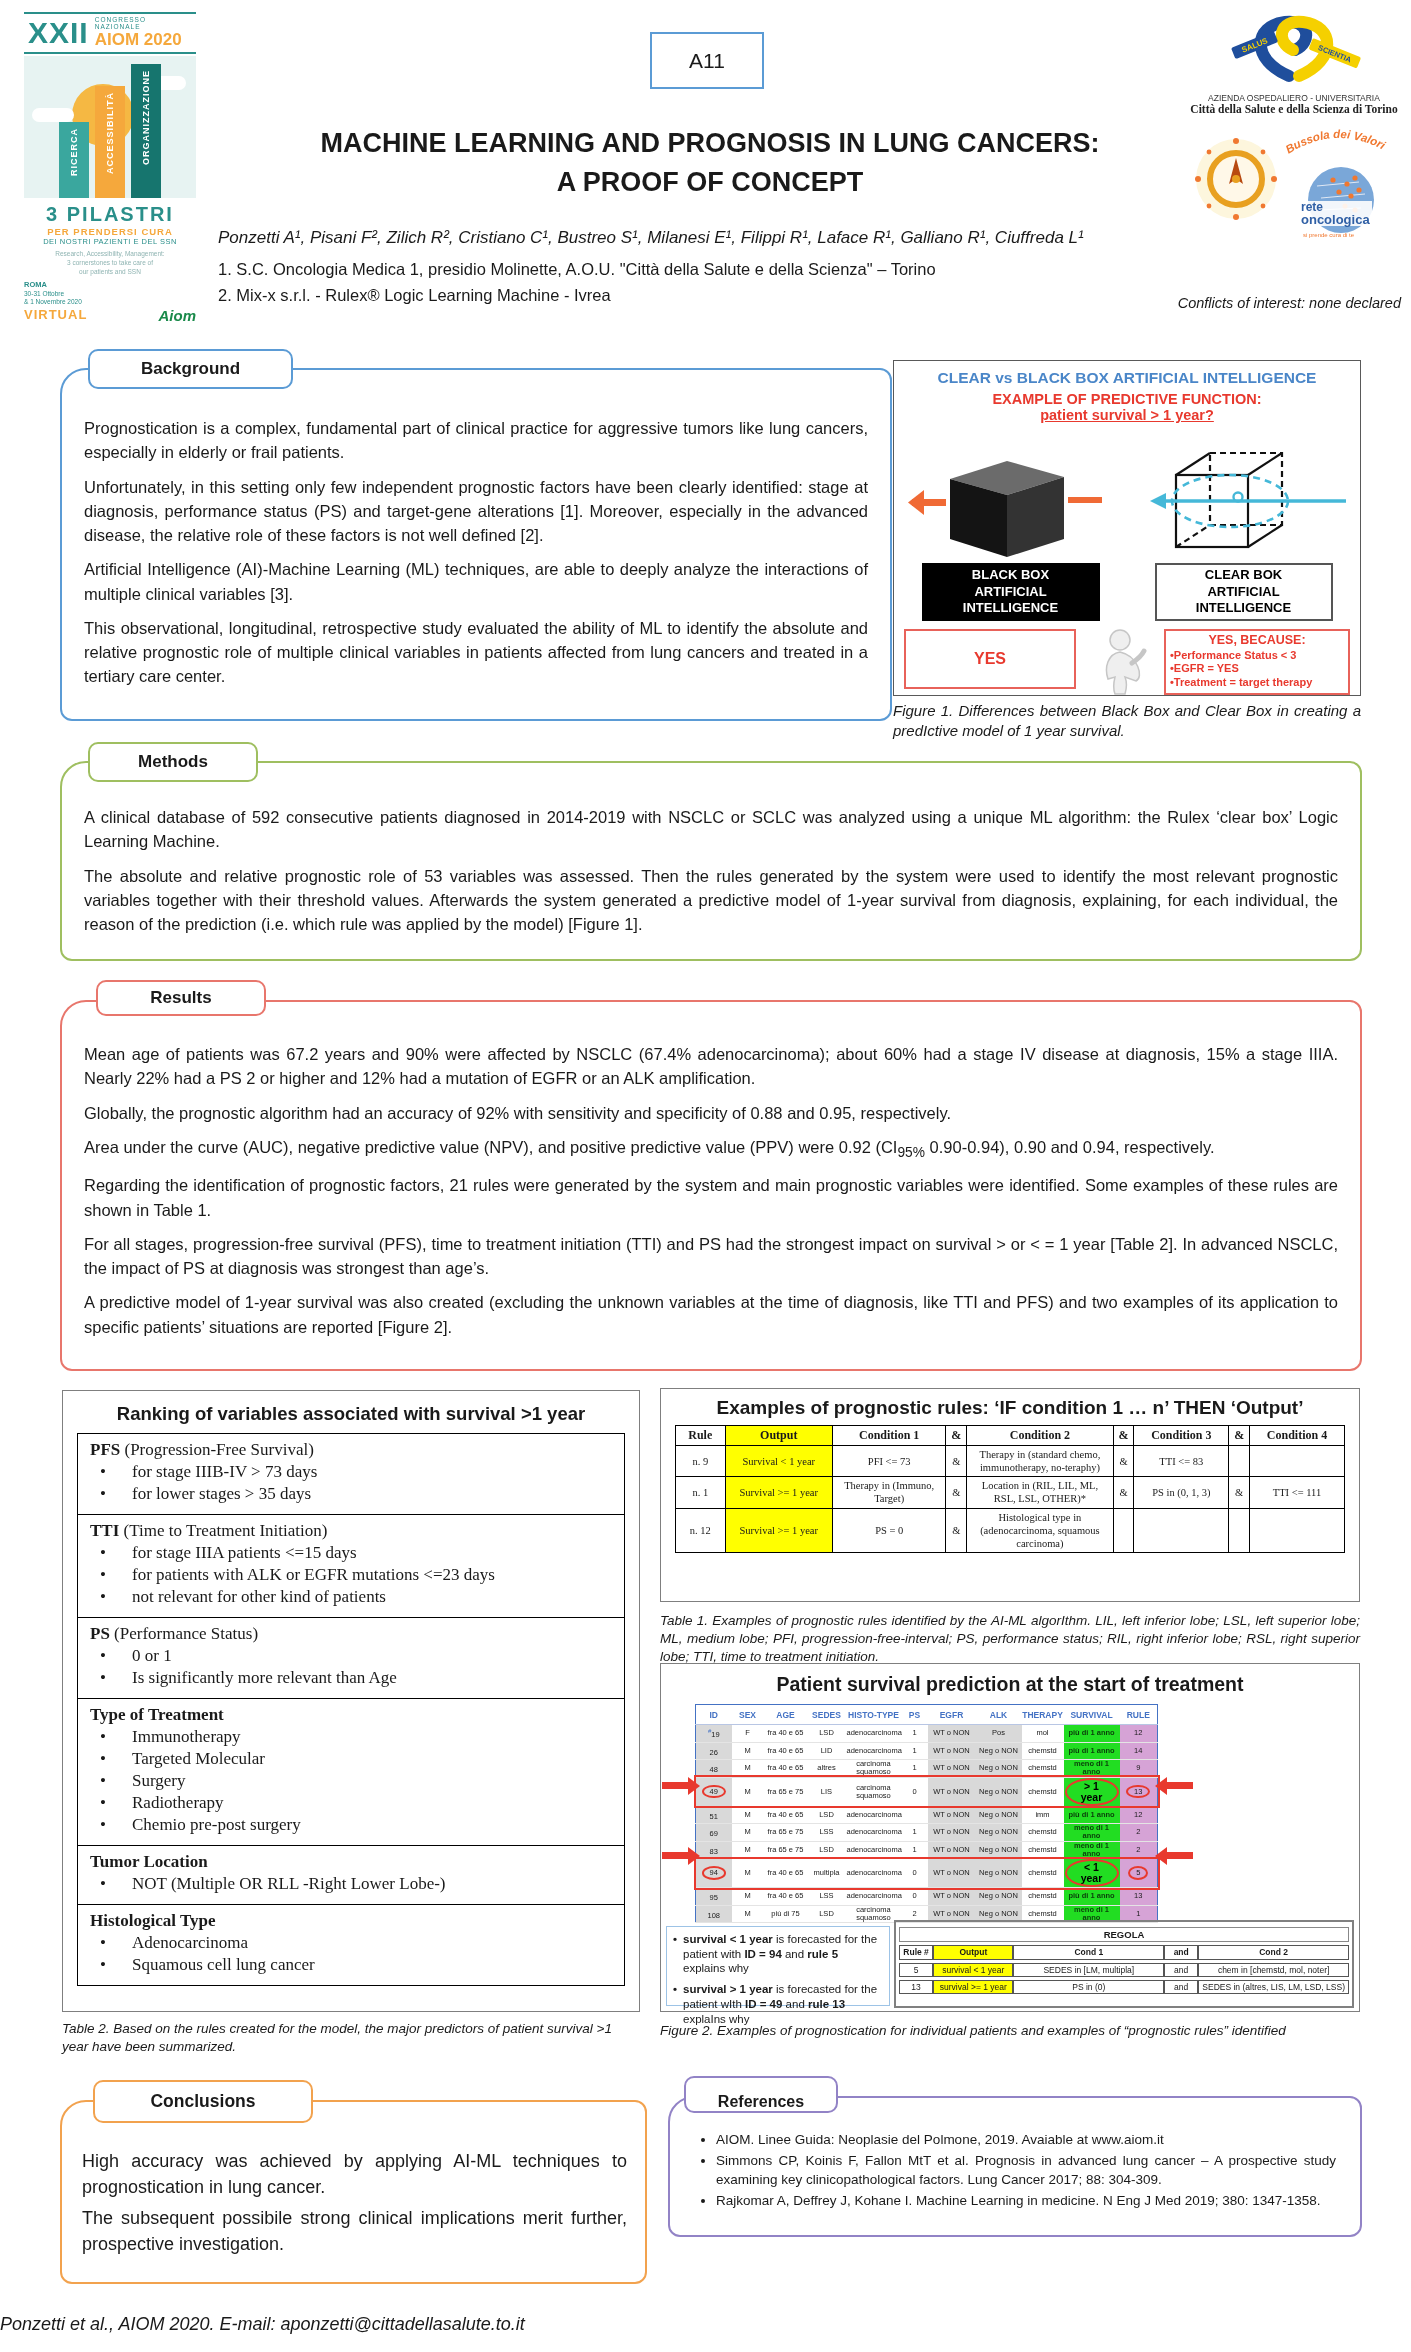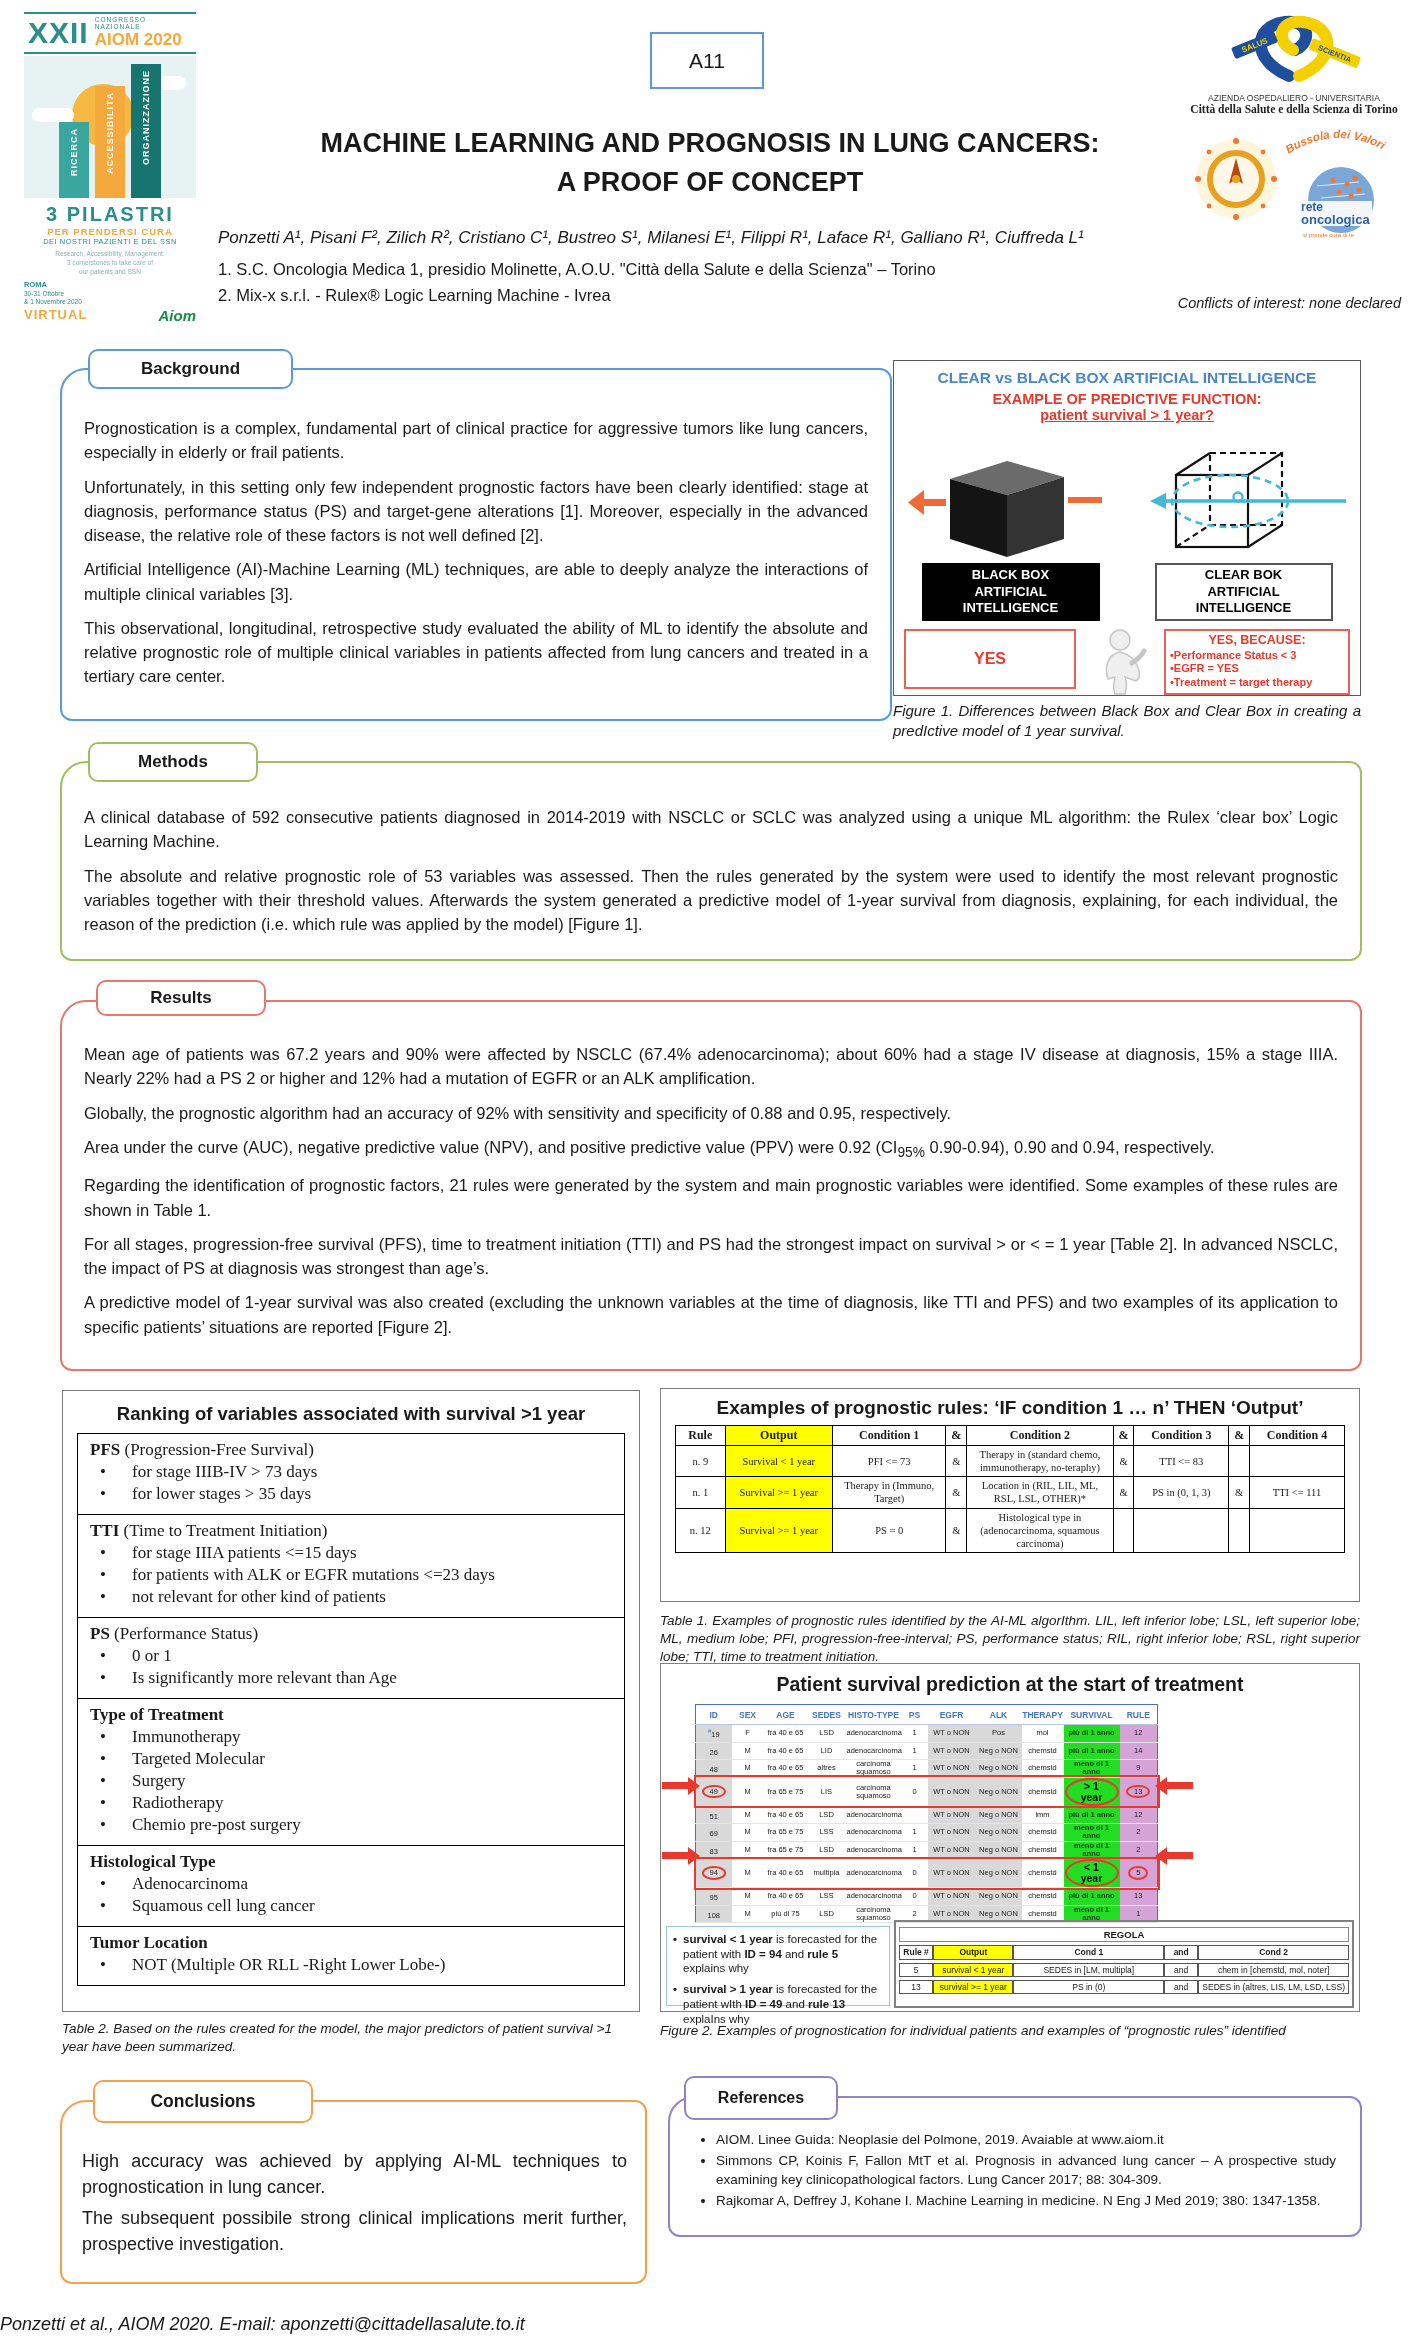--- a/index.html
+++ b/index.html
@@ -72,21 +72,21 @@
   .b-orange { border:2px solid #f2a24e; }
   .b-purple { border:2px solid #9283c6; }
   .tab-background  { left:88px;  top:349px;  width:205px; height:40px; }
   .box-background  { left:60px;  top:368px;  width:832px;  height:353px; }
   .tab-methods     { left:88px;  top:742px;  width:170px; height:40px; }
   .box-methods     { left:60px;  top:761px;  width:1302px; height:200px; padding-top:42px; }
   .tab-results     { left:96px;  top:980px;  width:170px; height:36px; }
   .box-results     { left:60px;  top:1000px; width:1302px; height:371px; padding-top:40px; }
   .tab-conclusions { left:93px;  top:2080px; width:220px; height:43px; font-size:17.5px; }
   .box-conclusions { left:60px;  top:2100px; width:587px;  height:184px; padding:46px 18px 8px 20px; }
-  .tab-references  { left:684px; top:2076px; width:154px; height:44px; font-size:16px; }
+  .tab-references  { left:684px; top:2076px; width:154px; height:37px; font-size:16px;align-items:flex-end; }
   .box-references  { left:668px; top:2096px; width:694px;  height:141px; padding:32px 24px 8px 28px; }
   .para { font-size:16.5px; line-height:1.47; text-align:justify; margin:0 0 10px 0; }
   .box-conclusions .para { font-size:18px; margin-bottom:4px; }
   .refs { margin:0; padding-left:18px; font-size:13.5px; line-height:1.42; }
   .refs li { margin-bottom:2px; text-align:justify; }
 
   
   .fig1 { position:absolute; left:893px; top:360px; width:468px; }
   .fig1-box { position:relative; border:1.5px solid #595959; height:336px; background:#fff; }
   .f1-h1 { color:#4a86c8; font-weight:bold; font-size:15.5px; text-align:center; margin-top:8px; }
@@ -427,30 +427,30 @@
         <div><b>Type of Treatment</b><span></span></div>
         <ul>
             <li>Immunotherapy</li>
             <li>Targeted Molecular</li>
             <li>Surgery</li>
             <li>Radiotherapy</li>
             <li>Chemio pre-post surgery</li>
           </ul>
       </div>
       <div class="rgroup">
+        <div><b>Tumor Location</b><span></span></div>
+        <ul>
+            <li>NOT (Multiple OR RLL -Right Lower Lobe-)</li>
+          </ul>
+      </div>
+      <div class="rgroup">
         <div><b>Histological Type</b><span></span></div>
         <ul>
             <li>Adenocarcinoma</li>
             <li>Squamous cell lung cancer</li>
-          </ul>
-      </div>
-      <div class="rgroup">
-        <div><b>Tumor Location</b><span></span></div>
-        <ul>
-            <li>NOT (Multiple OR RLL -Right Lower Lobe-)</li>
           </ul>
       </div>
     </div>
   </div>
   <div class="caption t2-caption">Table 2. Based on the rules created for the model, the major predictors of patient survival &gt;1 year have been summarized.</div>
 
   <div class="t1-panel">
     <div class="t1-title">Examples of prognostic rules: ‘IF condition 1 … n’ THEN ‘Output’</div>
     <table class="t1">
       <colgroup>

